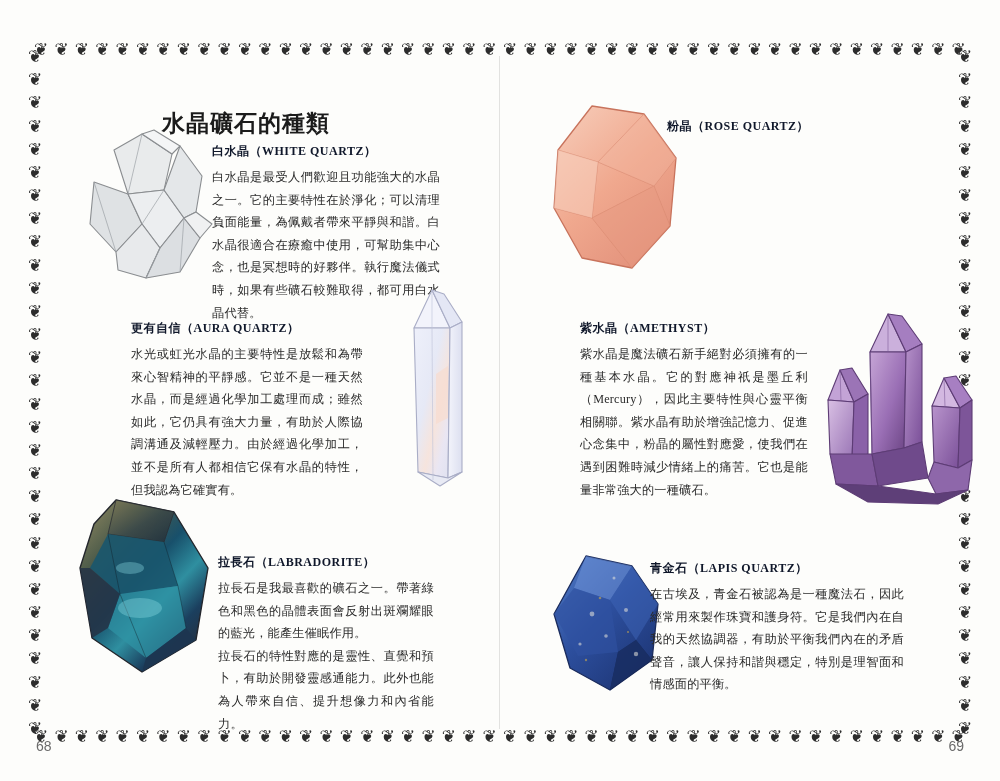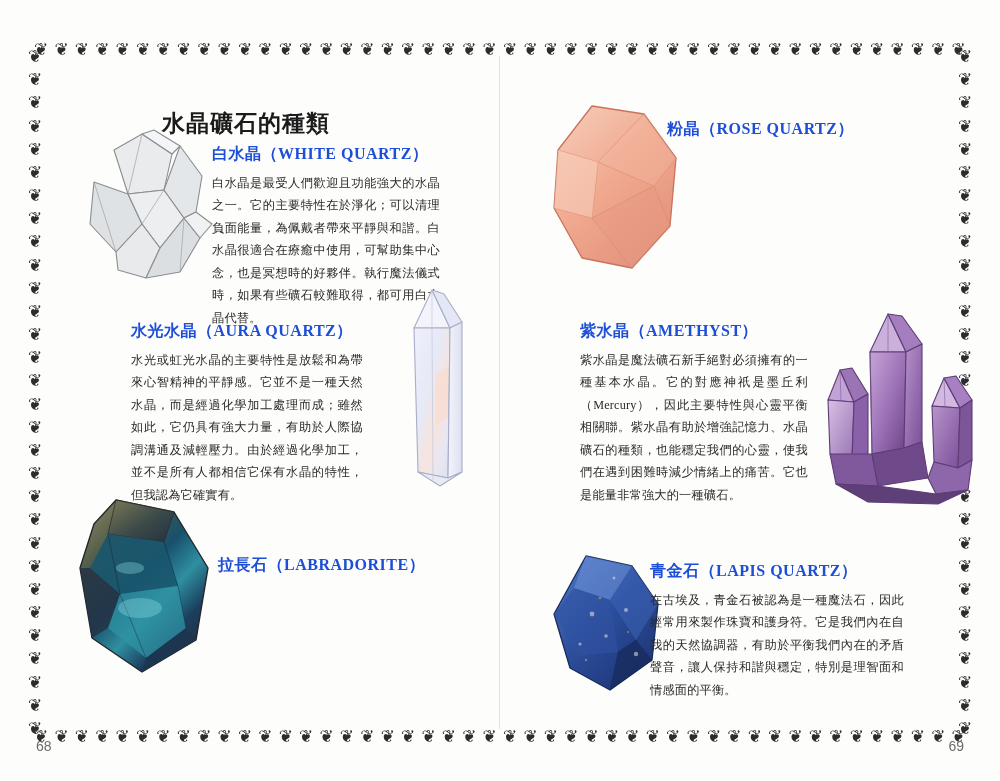--- a/index.html
+++ b/index.html
@@ -70,23 +70,23 @@
   .block { position: absolute; }
   .heading-main {
     font-family: "Liberation Serif", serif;
     font-size: 23px;
     font-weight: bold;
     color: #1b1b1b;
     letter-spacing: 1px;
   }
   .entry-title {
     font-family: "Liberation Serif", serif;
-    font-size: 16px;
+    font-size: 12px;
     font-weight: bold;
-    color: #1d4ed8;
+    color: #0f172a;
     line-height: 1.35;
     margin-bottom: 7px;
     letter-spacing: 0.5px;
   }
   .entry-body {
     font-family: "Liberation Serif", serif;
     font-size: 12.2px;
     color: #2a2a2a;
     line-height: 1.85;
     text-align: justify;
@@ -319,21 +319,21 @@
         <polygon points="26,190 56,196 70,190 48,204" fill="#e8eaf4"></polygon>
       </g>
       <g stroke="#bfc3d8" stroke-width="0.7" fill="none" opacity="0.9">
         <line x1="40" y1="8" x2="40" y2="46"></line>
         <line x1="40" y1="46" x2="41" y2="198"></line>
       </g>
       <polygon points="44,92 56,84 56,136 44,142" fill="#f7dcd0" opacity="0.75"></polygon>
     </svg>
   </div>
   <div class="block" style="left:131px; top:320px; width:232px;">
-    <div class="entry-title">水光水晶（AURA QUARTZ）</div>
+    <div class="entry-title">更有自信（AURA QUARTZ）</div>
     <div class="entry-body">水光或虹光水晶的主要特性是放鬆和為帶來心智精神的平靜感。它並不是一種天然水晶，而是經過化學加工處理而成；雖然如此，它仍具有強大力量，有助於人際協調溝通及減輕壓力。由於經過化學加工，並不是所有人都相信它保有水晶的特性，但我認為它確實有。</div>
   </div>
 
   <div class="mineral" style="left:68px; top:490px;">
     <svg width="170" height="200" viewBox="0 0 170 200">
       <defs>
         <linearGradient id="labG" x1="0.1" y1="0" x2="0.9" y2="1">
           <stop offset="0%" stop-color="#8b8560"></stop>
           <stop offset="22%" stop-color="#4e5c4a"></stop>
           <stop offset="45%" stop-color="#18506b"></stop>
@@ -360,20 +360,22 @@
         <line x1="110" y1="96" x2="118" y2="138"></line>
       </g>
       <g fill="#8fe0e8" opacity="0.35">
         <ellipse cx="72" cy="118" rx="22" ry="10"></ellipse>
         <ellipse cx="62" cy="78" rx="14" ry="6"></ellipse>
       </g>
     </svg>
   </div>
   <div class="block" style="left:218px; top:510px; width:216px;margin-top:44px;">
     <div class="entry-title">拉長石（LABRADORITE）</div>
+    <div class="entry-body" style="white-space:pre-line;">拉長石是我最喜歡的礦石之一。帶著綠色和黑色的晶體表面會反射出斑斕耀眼的藍光，能產生催眠作用。
+拉長石的特性對應的是靈性、直覺和預卜，有助於開發靈感通能力。此外也能為人帶來自信、提升想像力和內省能力。</div>
   </div>
 
   <div class="mineral" style="left:536px; top:98px;">
     <svg width="170" height="190" viewBox="0 0 170 190">
       <defs>
         <linearGradient id="roseG" x1="0.2" y1="0" x2="0.9" y2="1">
           <stop offset="0%" stop-color="#f6c8b4"></stop>
           <stop offset="45%" stop-color="#f0a88e"></stop>
           <stop offset="100%" stop-color="#e08d78"></stop>
         </linearGradient>
@@ -438,21 +440,21 @@
       <g stroke="#7a5795" stroke-width="0.7" fill="none" opacity="0.8">
         <line x1="70" y1="6" x2="70" y2="44"></line>
         <line x1="52" y1="44" x2="54" y2="146"></line>
         <line x1="22" y1="62" x2="23" y2="93"></line>
         <line x1="126" y1="70" x2="127" y2="99"></line>
       </g>
     </svg>
   </div>
   <div class="block" style="left:580px; top:320px; width:228px;">
     <div class="entry-title">紫水晶（AMETHYST）</div>
-    <div class="entry-body">紫水晶是魔法礦石新手絕對必須擁有的一種基本水晶。它的對應神祇是墨丘利（Mercury），因此主要特性與心靈平衡相關聯。紫水晶有助於增強記憶力、水晶礦石的種類，也能穩定我們的心靈，使我們在遇到困難時減少情緒上的痛苦。它也是能量非常強大的一種礦石。</div>
+    <div class="entry-body">紫水晶是魔法礦石新手絕對必須擁有的一種基本水晶。它的對應神祇是墨丘利（Mercury），因此主要特性與心靈平衡相關聯。紫水晶有助於增強記憶力、促進心念集中，粉晶的屬性對應愛，使我們在遇到困難時減少情緒上的痛苦。它也是能量非常強大的一種礦石。</div>
   </div>
 
   <div class="mineral" style="left:540px; top:548px;">
     <svg width="150" height="160" viewBox="0 0 150 160">
       <defs>
         <linearGradient id="lapG" x1="0.1" y1="0" x2="0.9" y2="1">
           <stop offset="0%" stop-color="#4f79c4"></stop>
           <stop offset="45%" stop-color="#2d4f9e"></stop>
           <stop offset="100%" stop-color="#1b3270"></stop>
         </linearGradient>

